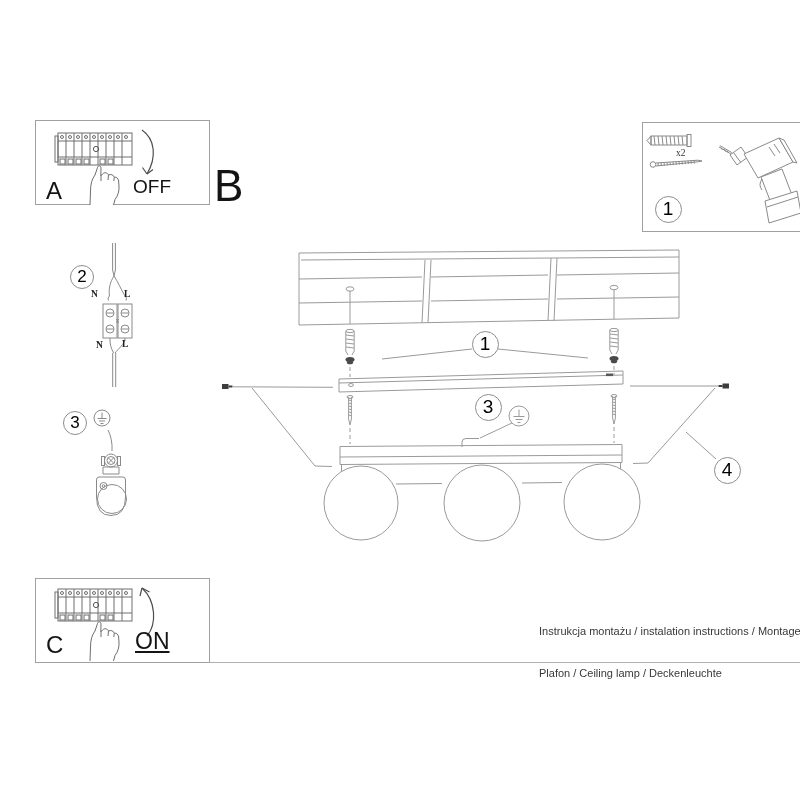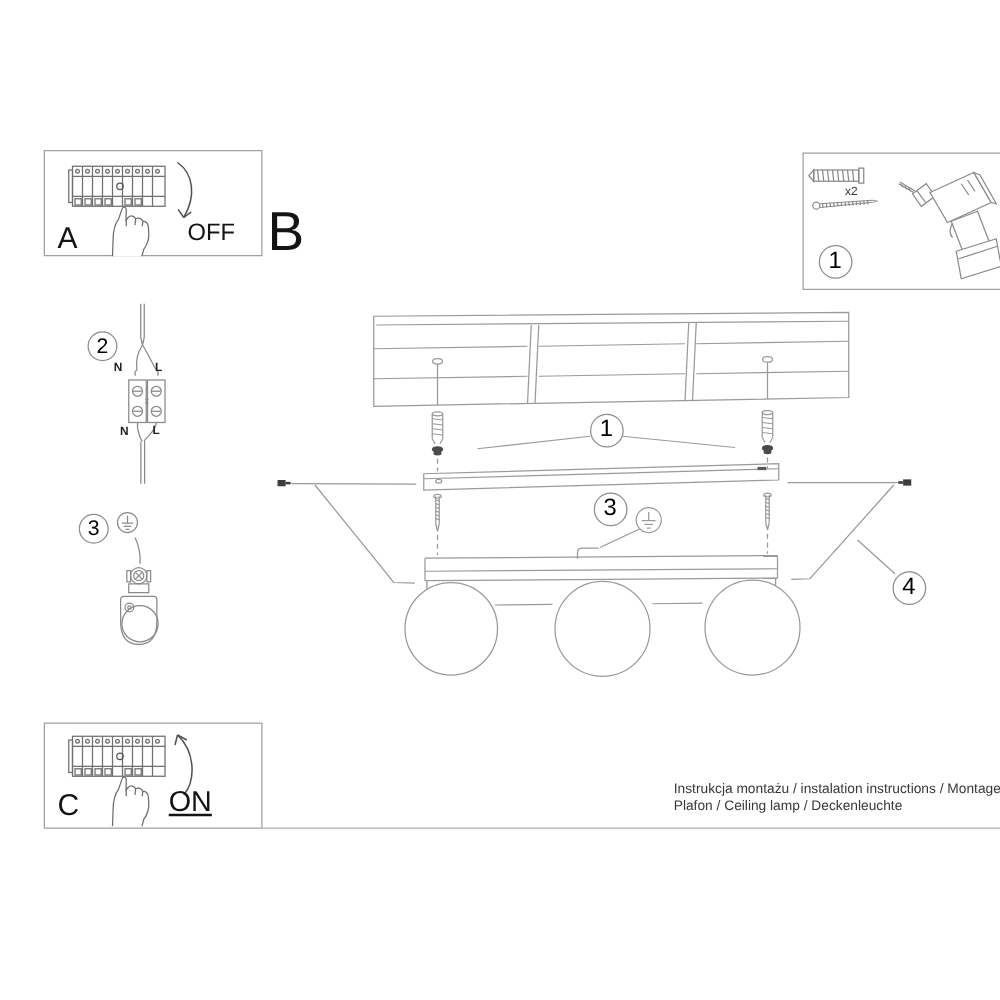--- a/index.html
+++ b/index.html
@@ -11,21 +11,21 @@
   svg{position:absolute;overflow:visible;}
   .lbl{position:absolute;color:#141414;line-height:1;white-space:nowrap;}
   .badge{
     position:absolute;box-sizing:border-box;background:#fff;
     border:1.4px solid #8d8d8d;border-radius:50%;
     display:flex;align-items:center;justify-content:center;
     color:#000;z-index:6;
   }
   .badge.lg{width:27px;height:27px;font-size:19px;}
   .badge.sm{width:24px;height:24px;font-size:17px;}
-  .wire-lbl{position:absolute;font-size:9.5px;font-weight:700;color:#222;line-height:1;}
+  .wire-lbl{position:absolute;font-size:9.5px;font-weight:700;color:#222;line-height:1;font-family:Liberation Serif, serif;}
   .footer-line{position:absolute;font-size:11px;color:#383838;line-height:1;white-space:nowrap;}
   .hrule{position:absolute;height:0;border-top:1px solid #b0b0b0;}
 </style>
 </head>
 <body>
 
 <div class="box" style="left:35px;top:120px;width:175px;height:85px;">
   <svg style="left:18px;top:8px;" width="82" height="76" viewBox="0 0 82 76">
     <g stroke="#6e6e6e" fill="none" stroke-width="1">
       <rect x="4" y="4" width="74" height="32"></rect>
@@ -62,21 +62,21 @@
       </g>
     </g>
   </svg>
   <svg style="left:100px;top:6px;" width="26" height="56" viewBox="0 0 26 56">
     <g stroke="#4f4f4f" fill="none" stroke-width="1.2">
       <path d="M6,3 C19,12 21,30 11,47"></path>
       <path d="M11,47 L6.5,40.5 M11,47 L17,42.5"></path>
     </g>
   </svg>
   <span class="lbl" style="left:10px;top:58px;font-size:24px;">A</span>
-  <span class="lbl" style="left:114px;top:56px;font-size:19px;">OFF</span>
+  <span class="lbl" style="left:97px;top:56px;font-size:19px;">OFF</span>
 </div>
 
 <span class="lbl" style="left:214px;top:164px;font-size:44px;">B</span>
 
 <div class="box" style="left:642px;top:122px;width:160px;height:110px;">
   <svg style="left:0;top:0;" width="160" height="110" viewBox="0 0 160 110">
     <g stroke="#8a8a8a" fill="none" stroke-width="1">
       <g>
         <path d="M8,13 L4,17.5 L8,22 Z"></path>
         <rect x="8" y="13" width="36" height="9"></rect>
@@ -328,14 +328,14 @@
     <circle cx="272" cy="268" r="38" fill="#ffffff"></circle>
     <circle cx="392" cy="267" r="38" fill="#ffffff"></circle>
   </g>
 </svg>
 
 <div class="badge lg" style="left:471.5px;top:330.5px;">1</div>
 <div class="badge lg" style="left:474.5px;top:393.5px;">3</div>
 <div class="badge lg" style="left:713.5px;top:456.5px;">4</div>
 
 <span class="footer-line" style="left:539px;top:626px;">Instrukcja montażu / instalation instructions / Montageanleitung</span>
-<span class="footer-line" style="left:539px;top:640px;text-align:right;">Plafon / Ceiling lamp / Deckenleuchte</span>
+<span class="footer-line" style="left:539px;top:668px;text-align:right;">Plafon / Ceiling lamp / Deckenleuchte</span>
 <div class="hrule" style="left:209px;top:662px;width:591px;"></div>
 
 </body></html>

